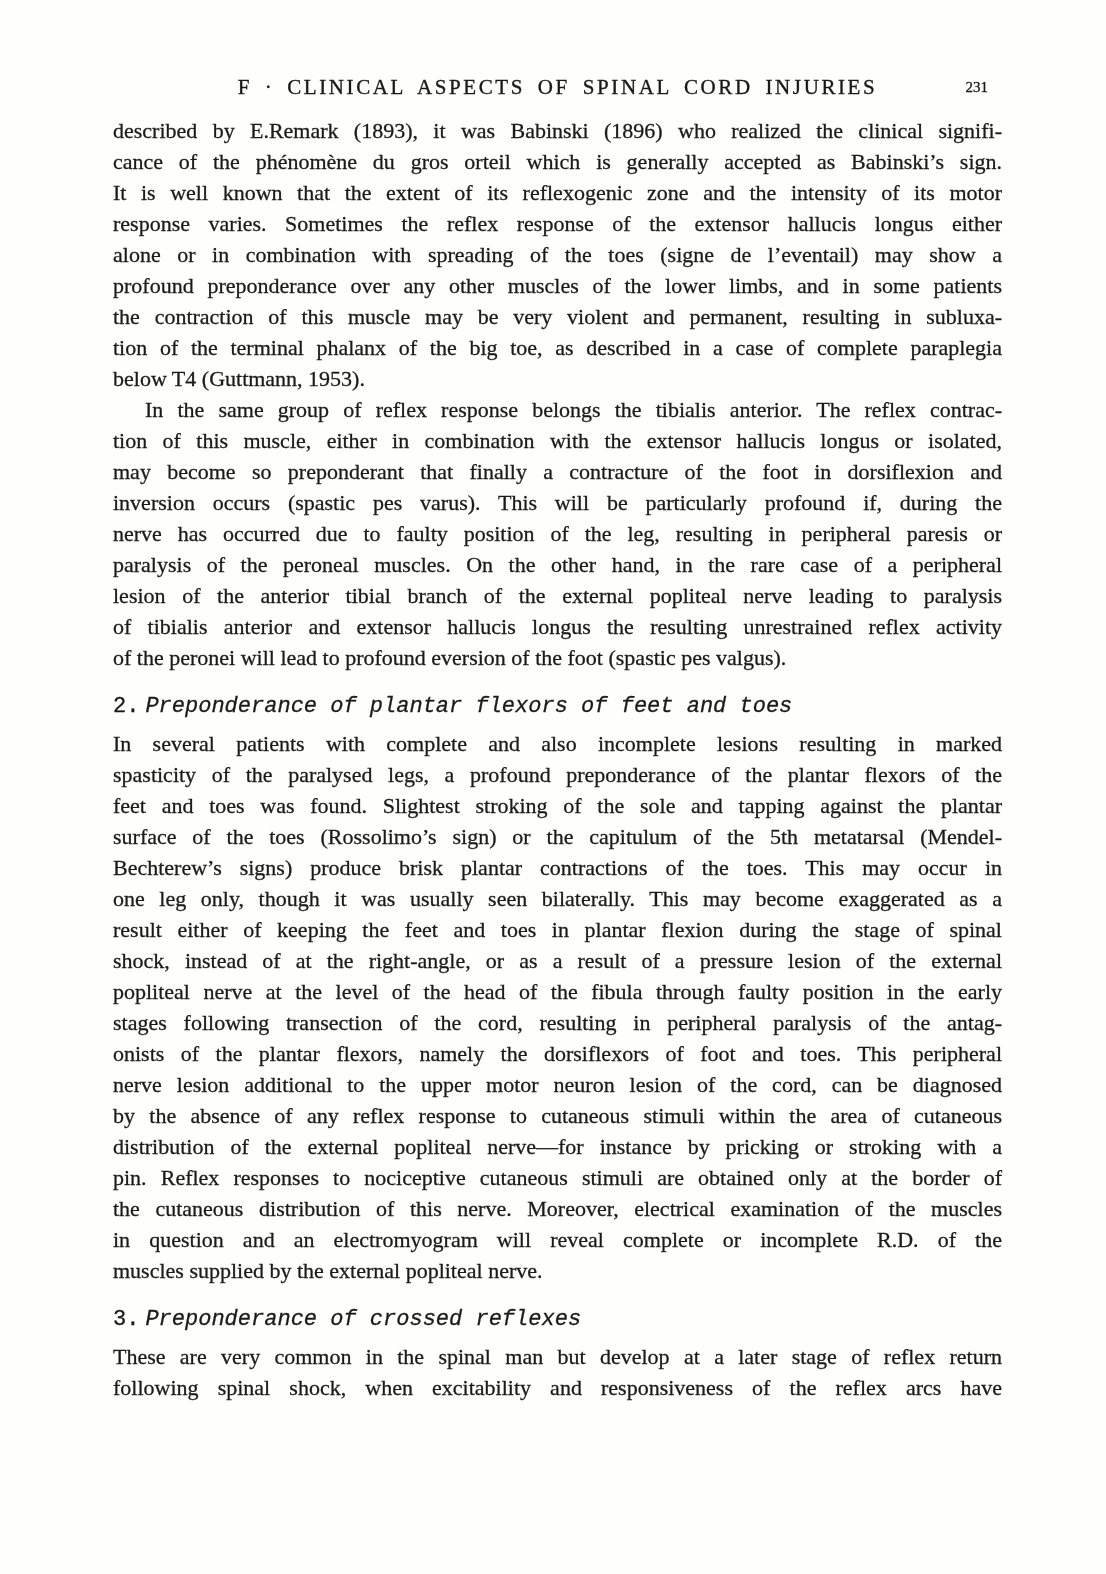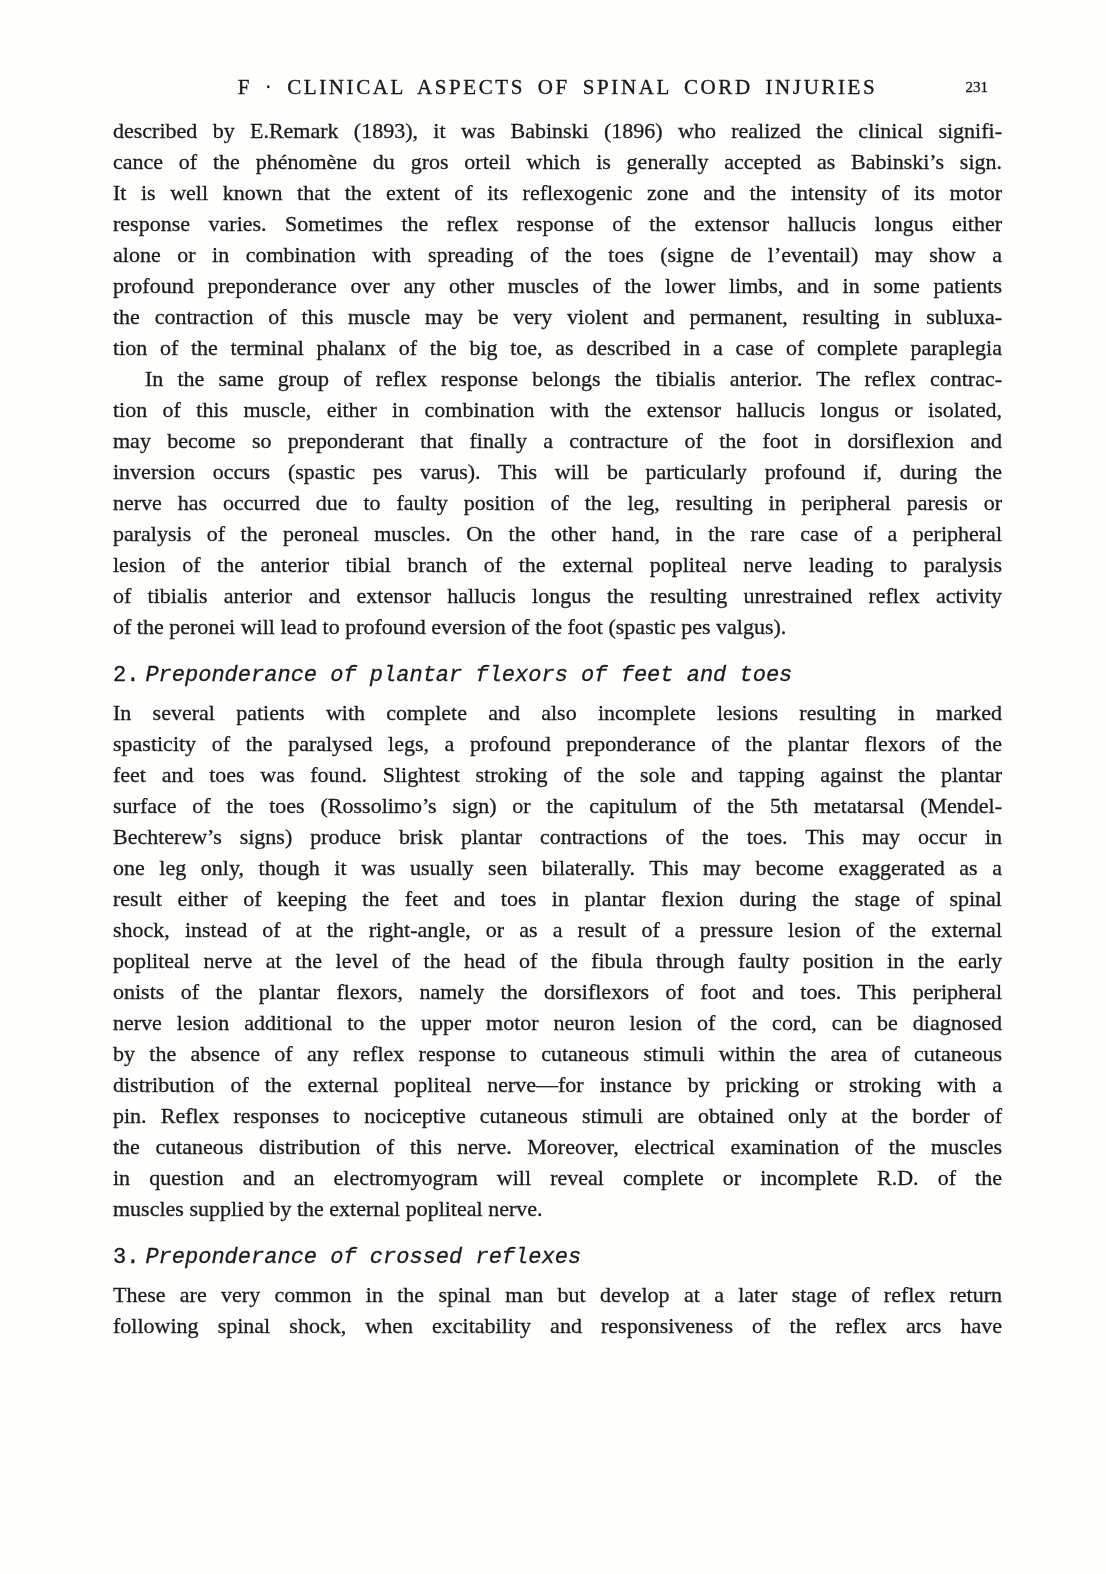--- a/index.html
+++ b/index.html
@@ -97,20 +97,21 @@
     <div class="body-text">
         <div class="para">
           <div class="line">described by E.Remark (1893), it was Babinski (1896) who realized the clinical signifi-</div>
           <div class="line">cance of the phénomène du gros orteil which is generally accepted as Babinski’s sign.</div>
           <div class="line">It is well known that the extent of its reflexogenic zone and the intensity of its motor</div>
           <div class="line">response varies. Sometimes the reflex response of the extensor hallucis longus either</div>
           <div class="line">alone or in combination with spreading of the toes (signe de l’eventail) may show a</div>
           <div class="line">profound preponderance over any other muscles of the lower limbs, and in some patients</div>
           <div class="line">the contraction of this muscle may be very violent and permanent, resulting in subluxa-</div>
           <div class="line">tion of the terminal phalanx of the big toe, as described in a case of complete paraplegia</div>
+          <div class="line line-last">below T4 (Guttmann, 1953).</div>
         </div>
         <div class="para">
           <div class="line line-indent">In the same group of reflex response belongs the tibialis anterior. The reflex contrac-</div>
           <div class="line">tion of this muscle, either in combination with the extensor hallucis longus or isolated,</div>
           <div class="line">may become so preponderant that finally a contracture of the foot in dorsiflexion and</div>
           <div class="line">inversion occurs (spastic pes varus). This will be particularly profound if, during the</div>
           <div class="line">nerve has occurred due to faulty position of the leg, resulting in peripheral paresis or</div>
           <div class="line">paralysis of the peroneal muscles. On the other hand, in the rare case of a peripheral</div>
           <div class="line">lesion of the anterior tibial branch of the external popliteal nerve leading to paralysis</div>
           <div class="line">of tibialis anterior and extensor hallucis longus the resulting unrestrained reflex activity</div>
@@ -120,20 +121,21 @@
         <div class="para">
           <div class="line">In several patients with complete and also incomplete lesions resulting in marked</div>
           <div class="line">spasticity of the paralysed legs, a profound preponderance of the plantar flexors of the</div>
           <div class="line">feet and toes was found. Slightest stroking of the sole and tapping against the plantar</div>
           <div class="line">surface of the toes (Rossolimo’s sign) or the capitulum of the 5th metatarsal (Mendel-</div>
           <div class="line">Bechterew’s signs) produce brisk plantar contractions of the toes. This may occur in</div>
           <div class="line">one leg only, though it was usually seen bilaterally. This may become exaggerated as a</div>
           <div class="line">result either of keeping the feet and toes in plantar flexion during the stage of spinal</div>
           <div class="line">shock, instead of at the right-angle, or as a result of a pressure lesion of the external</div>
           <div class="line">popliteal nerve at the level of the head of the fibula through faulty position in the early</div>
+          <div class="line">stages following transection of the cord, resulting in peripheral paralysis of the antag-</div>
           <div class="line">onists of the plantar flexors, namely the dorsiflexors of foot and toes. This peripheral</div>
           <div class="line">nerve lesion additional to the upper motor neuron lesion of the cord, can be diagnosed</div>
           <div class="line">by the absence of any reflex response to cutaneous stimuli within the area of cutaneous</div>
           <div class="line">distribution of the external popliteal nerve—for instance by pricking or stroking with a</div>
           <div class="line">pin. Reflex responses to nociceptive cutaneous stimuli are obtained only at the border of</div>
           <div class="line">the cutaneous distribution of this nerve. Moreover, electrical examination of the muscles</div>
           <div class="line">in question and an electromyogram will reveal complete or incomplete R.D. of the</div>
           <div class="line line-last">muscles supplied by the external popliteal nerve.</div>
         </div>
         <div class="heading"><span class="h-num">3.</span><span class="h-title">Preponderance of crossed reflexes</span></div>

